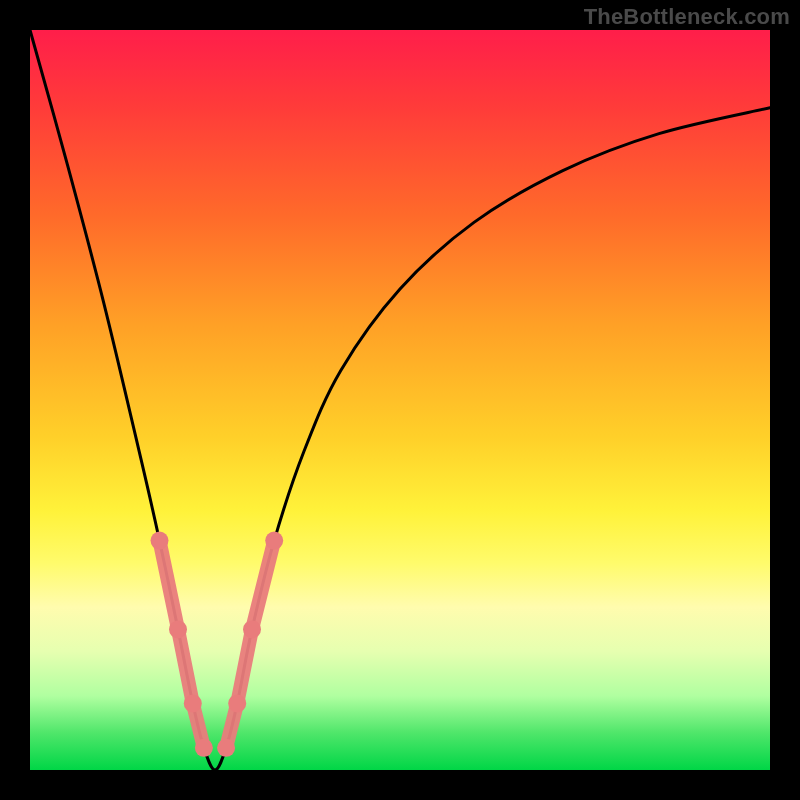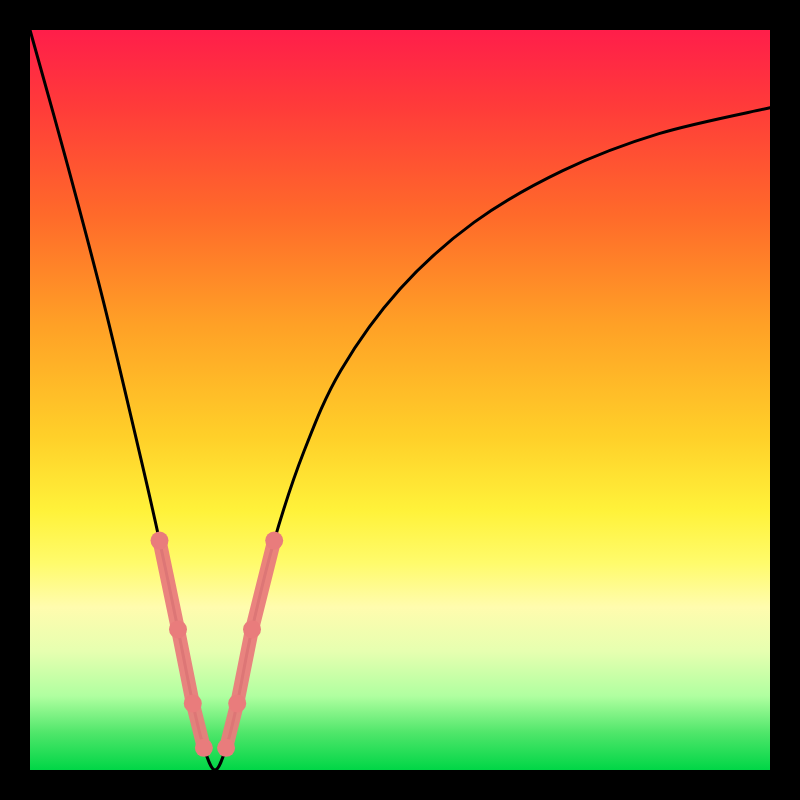--- a/index.html
+++ b/index.html
@@ -56,20 +56,21 @@
     top: 0;
     width: 740px;
     height: 740px;
     overflow: visible;
   }
 </style>
 </head>
 <body>
 
 <div class="frame">
+  <div class="watermark">TheBottleneck.com</div>
   <div class="plot">
     <svg class="curve" viewBox="0 0 740 740">
       <g id="curve-path">
           <path d="M 0.00 0.00 C 6.17 22.20, 24.67 87.57, 37.00 133.20 C 49.33 178.83, 61.67 224.47, 74.00 273.80 C 86.33 323.13, 101.75 389.73, 111.00 429.20 C 120.25 468.67, 123.33 482.23, 129.50 510.60 C 135.67 538.97, 142.45 572.27, 148.00 599.40 C 153.55 626.53, 158.48 653.67, 162.80 673.40 C 167.12 693.13, 170.20 706.70, 173.90 717.80 C 177.60 728.90, 181.30 740.00, 185.00 740.00 C 188.70 740.00, 192.40 728.90, 196.10 717.80 C 199.80 706.70, 202.88 693.13, 207.20 673.40 C 211.52 653.67, 215.83 626.53, 222.00 599.40 C 228.17 572.27, 235.57 540.20, 244.20 510.60 C 252.83 481.00, 262.70 450.17, 273.80 421.80 C 284.90 393.43, 294.77 367.53, 310.80 340.40 C 326.83 313.27, 347.80 283.67, 370.00 259.00 C 392.20 234.33, 416.87 212.13, 444.00 192.40 C 471.13 172.67, 501.97 155.40, 532.80 140.60 C 563.63 125.80, 594.47 114.08, 629.00 103.60 C 663.53 93.12, 721.50 82.02, 740.00 77.70" fill="none" stroke="#000000" stroke-width="3" stroke-linecap="round" stroke-linejoin="round"></path>
         </g>
       <g id="markers">
           <path d="M 129.50 510.60 L 148.00 599.40 L 162.80 673.40 L 173.90 717.80" fill="none" stroke="#e97c7c" stroke-width="14" stroke-linecap="round" stroke-linejoin="round" opacity="0.95"></path>
           <circle cx="129.50" cy="510.60" r="9" fill="#e97c7c"></circle>
           <circle cx="148.00" cy="599.40" r="9" fill="#e97c7c"></circle>
           <circle cx="162.80" cy="673.40" r="9" fill="#e97c7c"></circle>

